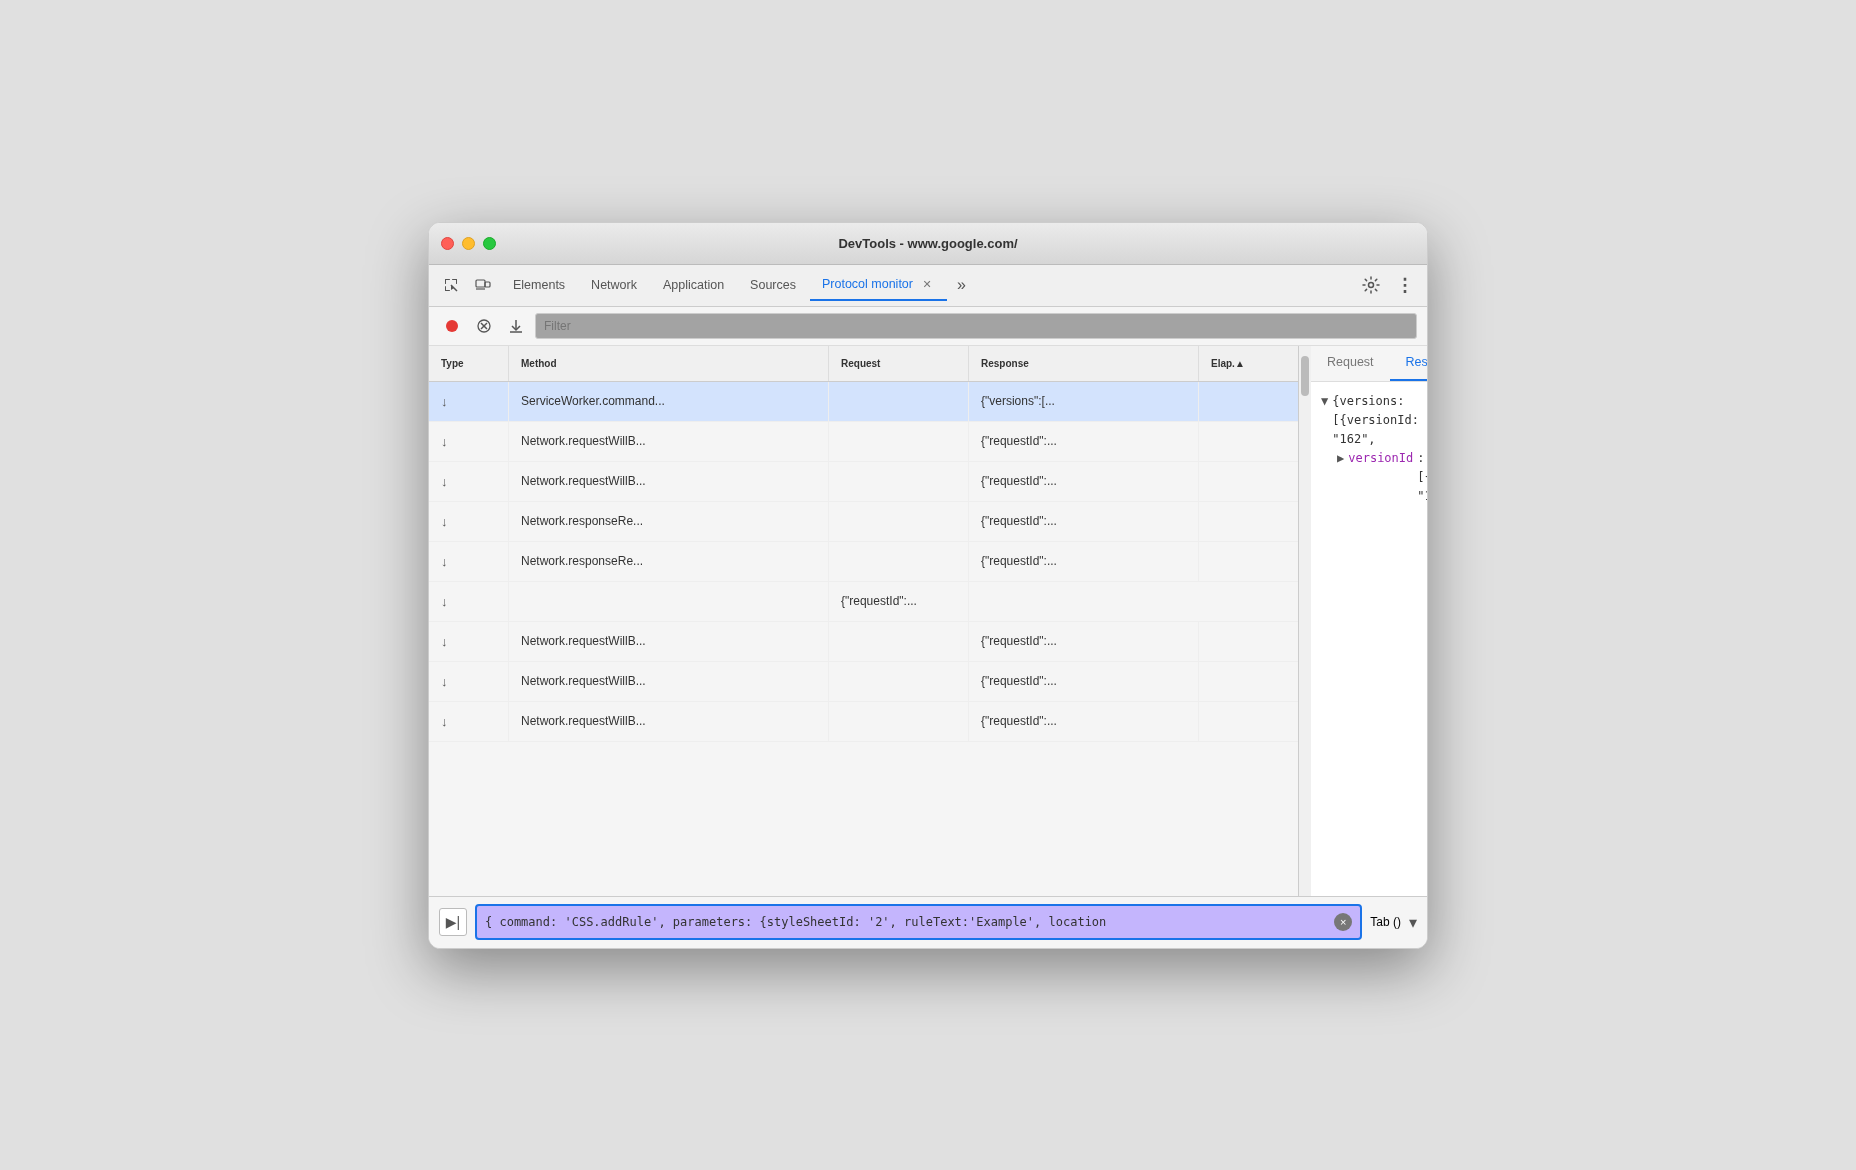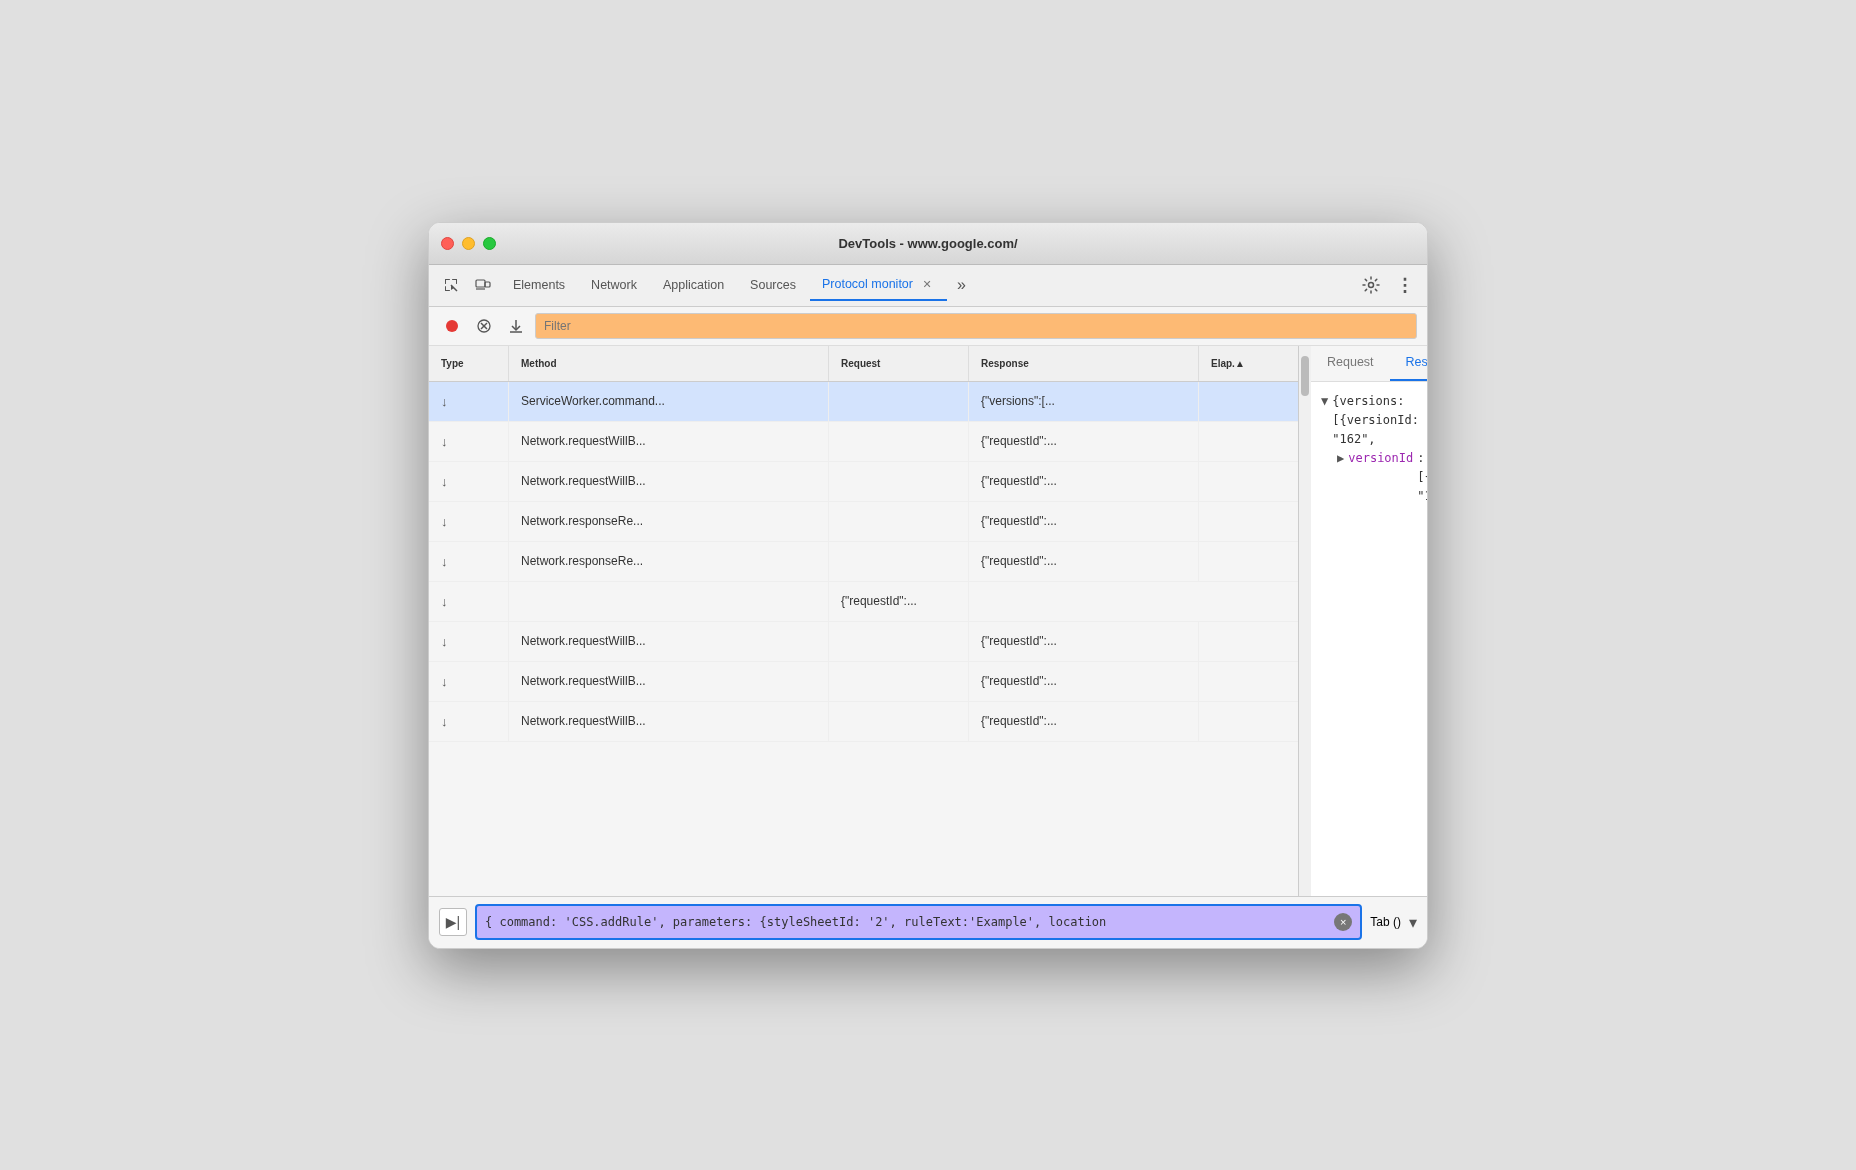--- a/index.html
+++ b/index.html
@@ -164,21 +164,21 @@
 
     .action-btn.record { color: #e53935; }
 
     .filter-input {
       flex: 1;
       height: 26px;
       border: 1px solid #ccc;
       border-radius: 3px;
       padding: 0 8px;
       font-size: 12px;
-      background: #fdba74;
+      background: #a3a3a3;
       color: #333;
       outline: none;
     }
 
     
     .main-content {
       display: flex;
       height: 550px;
     }
 

